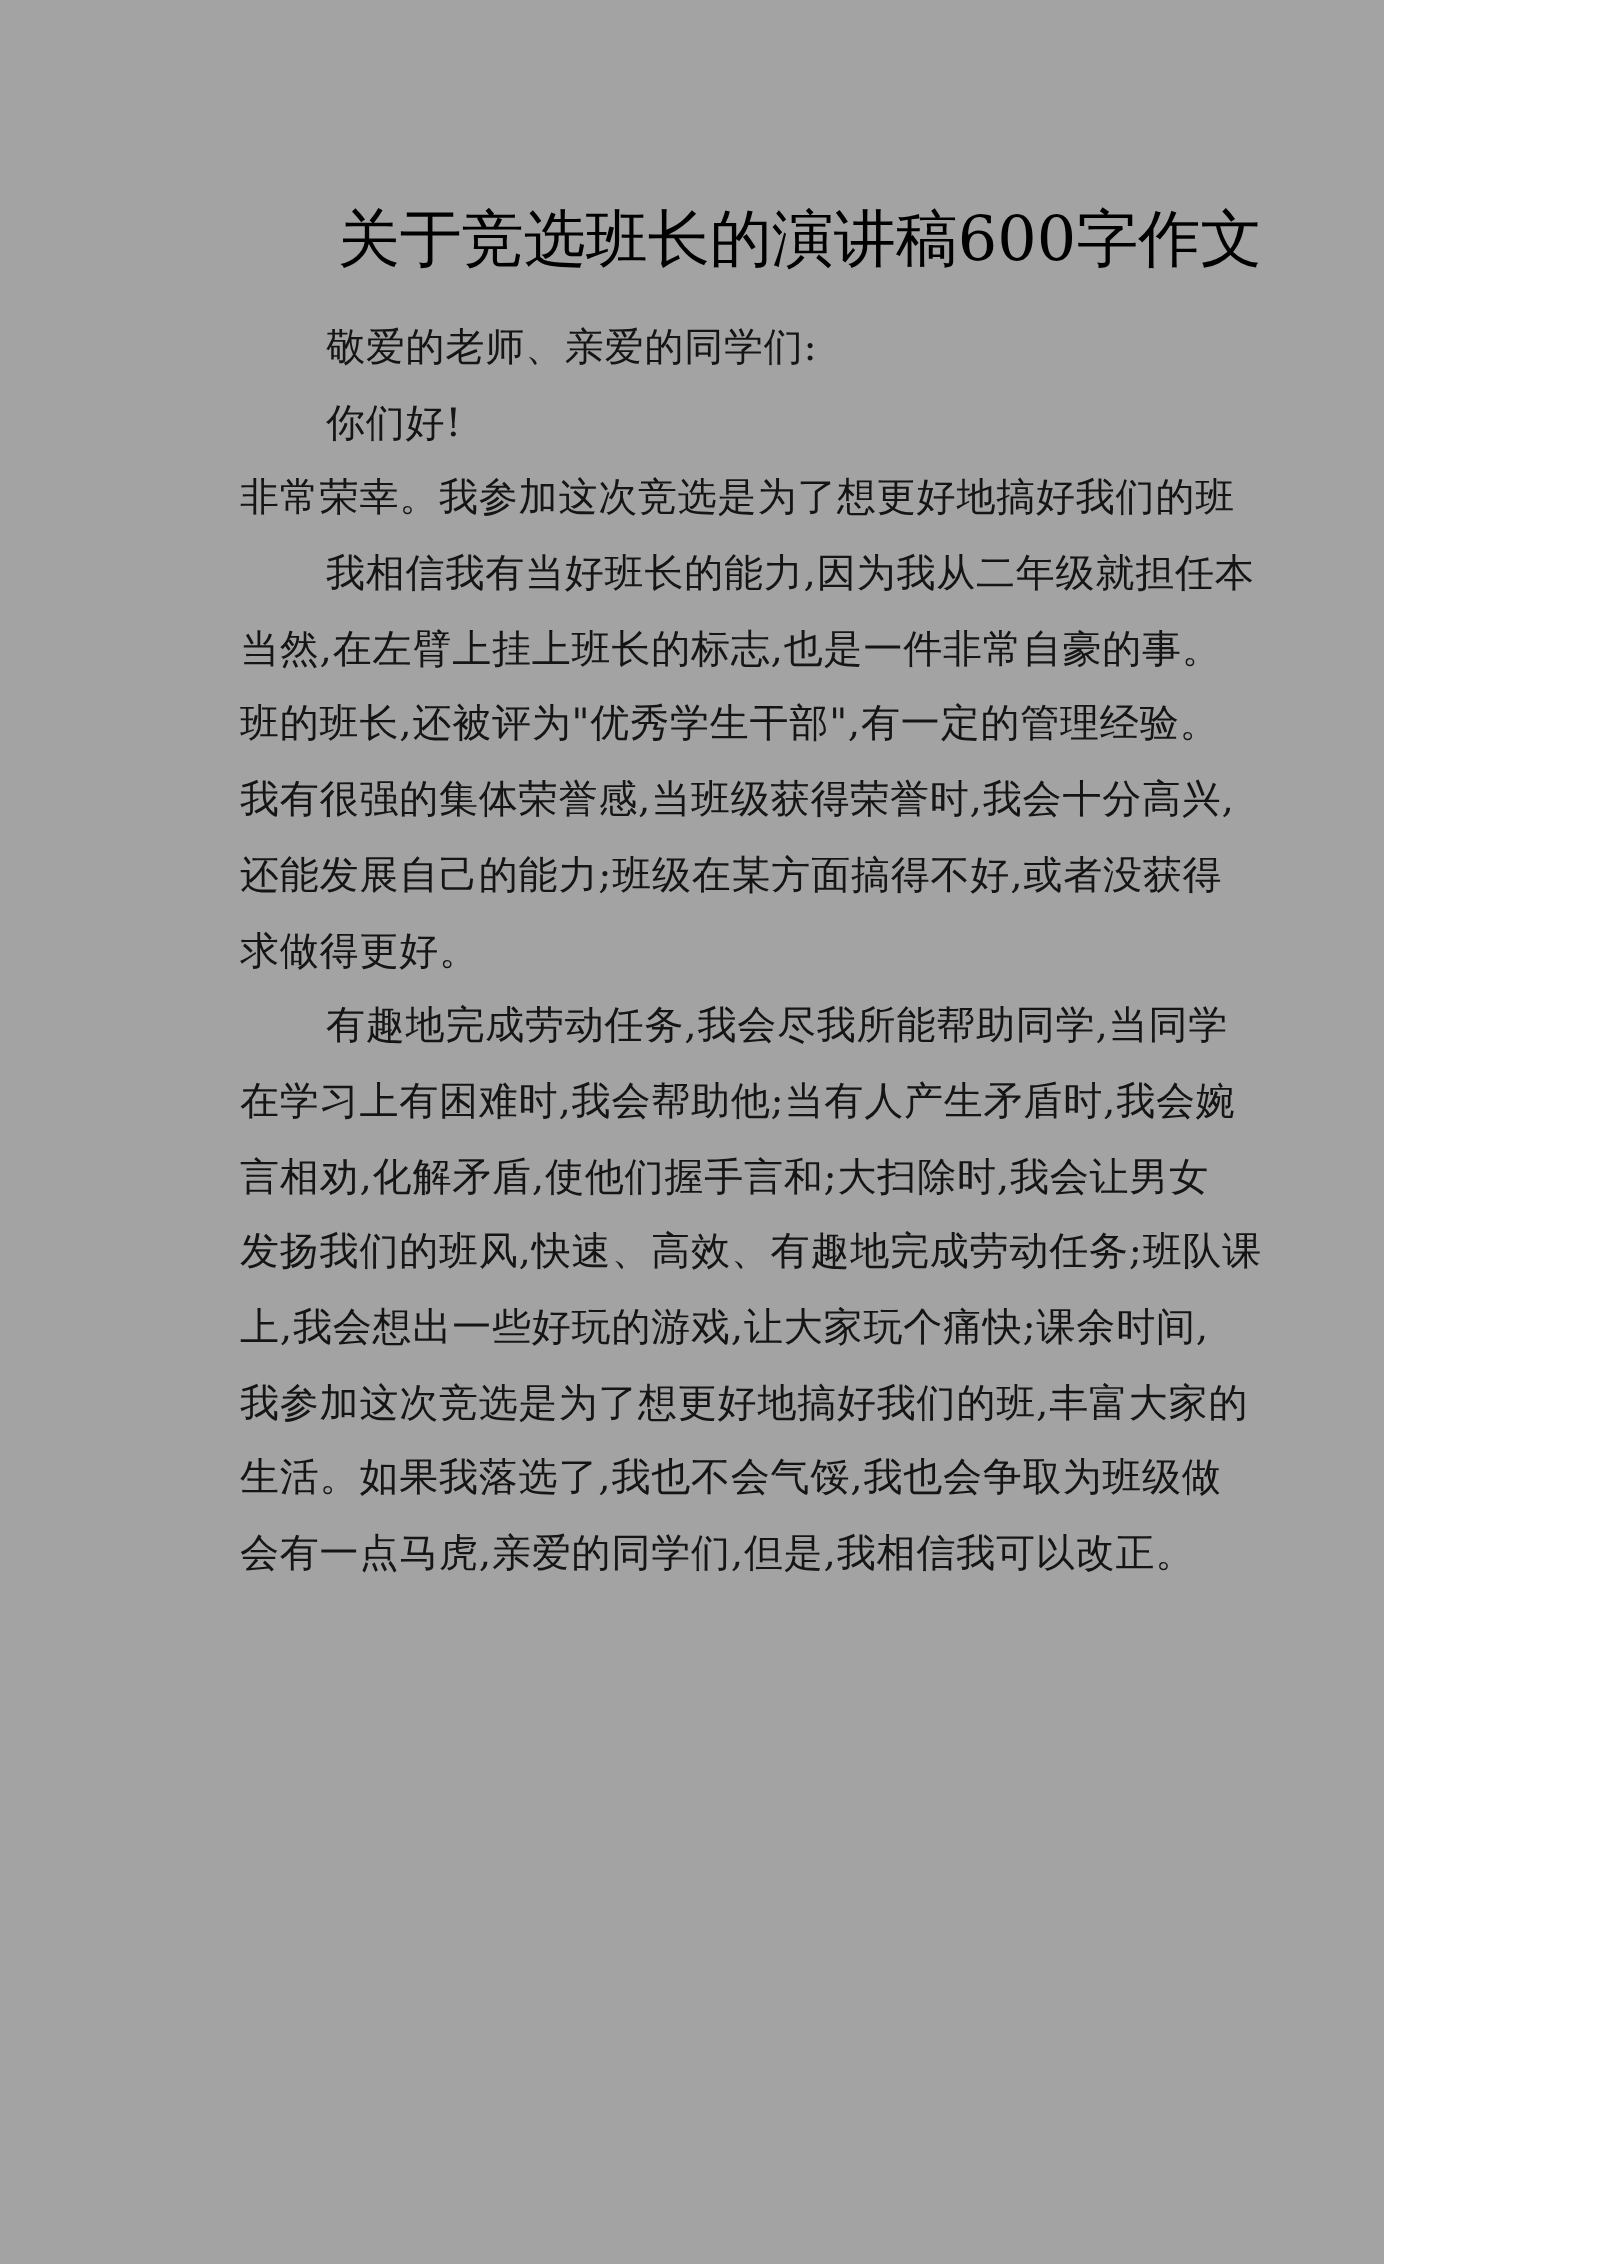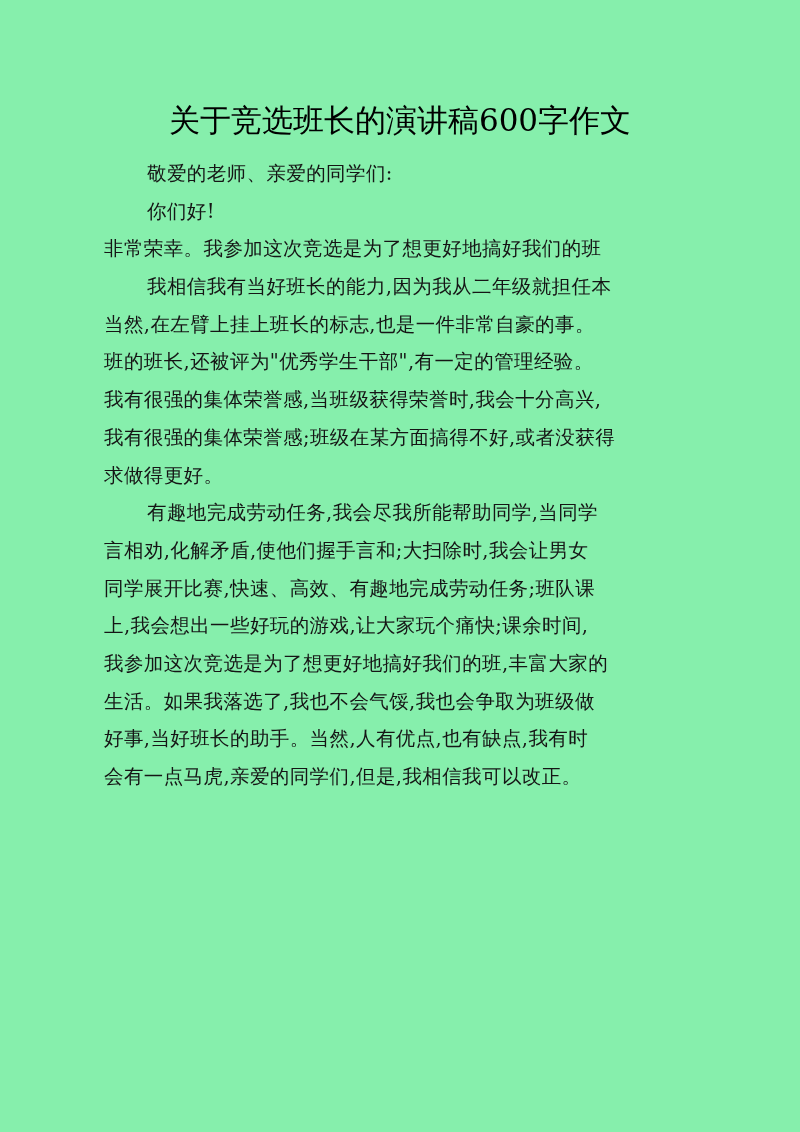--- a/index.html
+++ b/index.html
@@ -12,40 +12,40 @@
     height: 1132px;
     position: relative;
     overflow: hidden;
     font-family: "DejaVu Serif", "Liberation Serif", serif;
     color: #111111;
   }
   .page {
     position: absolute;
     left: 0;
     top: 0;
-    width: 800px;
+    width: 692px;
     height: 1132px;
-    background: #86efac;
+    background: #a3a3a3;
   }
   .title {
     position: absolute;
     left: 0;
     top: 98px;
     width: 800px;
     text-align: center;
     font-size: 31px;
     line-height: 44px;
     font-weight: normal;
     color: #000000;
     margin: 0;
     letter-spacing: 0px;
   }
   .body {
     position: absolute;
-    left: 104px;
+    left: 120px;
     top: 155px;
     width: 552px;
   }
   .line {
     display: block;
     font-size: 19.5px;
     height: 37.7px;
     line-height: 37.7px;
     white-space: nowrap;
     color: #151515;
@@ -61,24 +61,24 @@
 <div class="page">
   <h1 class="title">关于竞选班长的演讲稿600字作文</h1>
   <div class="body" id="doc-body">
       <span class="line indent">敬爱的老师、亲爱的同学们:</span>
       <span class="line indent">你们好!</span>
       <span class="line">非常荣幸。我参加这次竞选是为了想更好地搞好我们的班</span>
       <span class="line indent">我相信我有当好班长的能力,因为我从二年级就担任本</span>
       <span class="line">当然,在左臂上挂上班长的标志,也是一件非常自豪的事。</span>
       <span class="line">班的班长,还被评为"优秀学生干部",有一定的管理经验。</span>
       <span class="line">我有很强的集体荣誉感,当班级获得荣誉时,我会十分高兴,</span>
-      <span class="line">我有很强的集体荣誉感;班级在某方面搞得不好,或者没获得</span>
+      <span class="line">还能发展自己的能力;班级在某方面搞得不好,或者没获得</span>
       <span class="line">求做得更好。</span>
       <span class="line indent">有趣地完成劳动任务,我会尽我所能帮助同学,当同学</span>
+      <span class="line">在学习上有困难时,我会帮助他;当有人产生矛盾时,我会婉</span>
       <span class="line">言相劝,化解矛盾,使他们握手言和;大扫除时,我会让男女</span>
-      <span class="line">同学展开比赛,快速、高效、有趣地完成劳动任务;班队课</span>
+      <span class="line">发扬我们的班风,快速、高效、有趣地完成劳动任务;班队课</span>
       <span class="line">上,我会想出一些好玩的游戏,让大家玩个痛快;课余时间,</span>
       <span class="line">我参加这次竞选是为了想更好地搞好我们的班,丰富大家的</span>
       <span class="line">生活。如果我落选了,我也不会气馁,我也会争取为班级做</span>
-      <span class="line">好事,当好班长的助手。当然,人有优点,也有缺点,我有时</span>
       <span class="line">会有一点马虎,亲爱的同学们,但是,我相信我可以改正。</span>
     </div>
 </div>
 
 </body></html>

